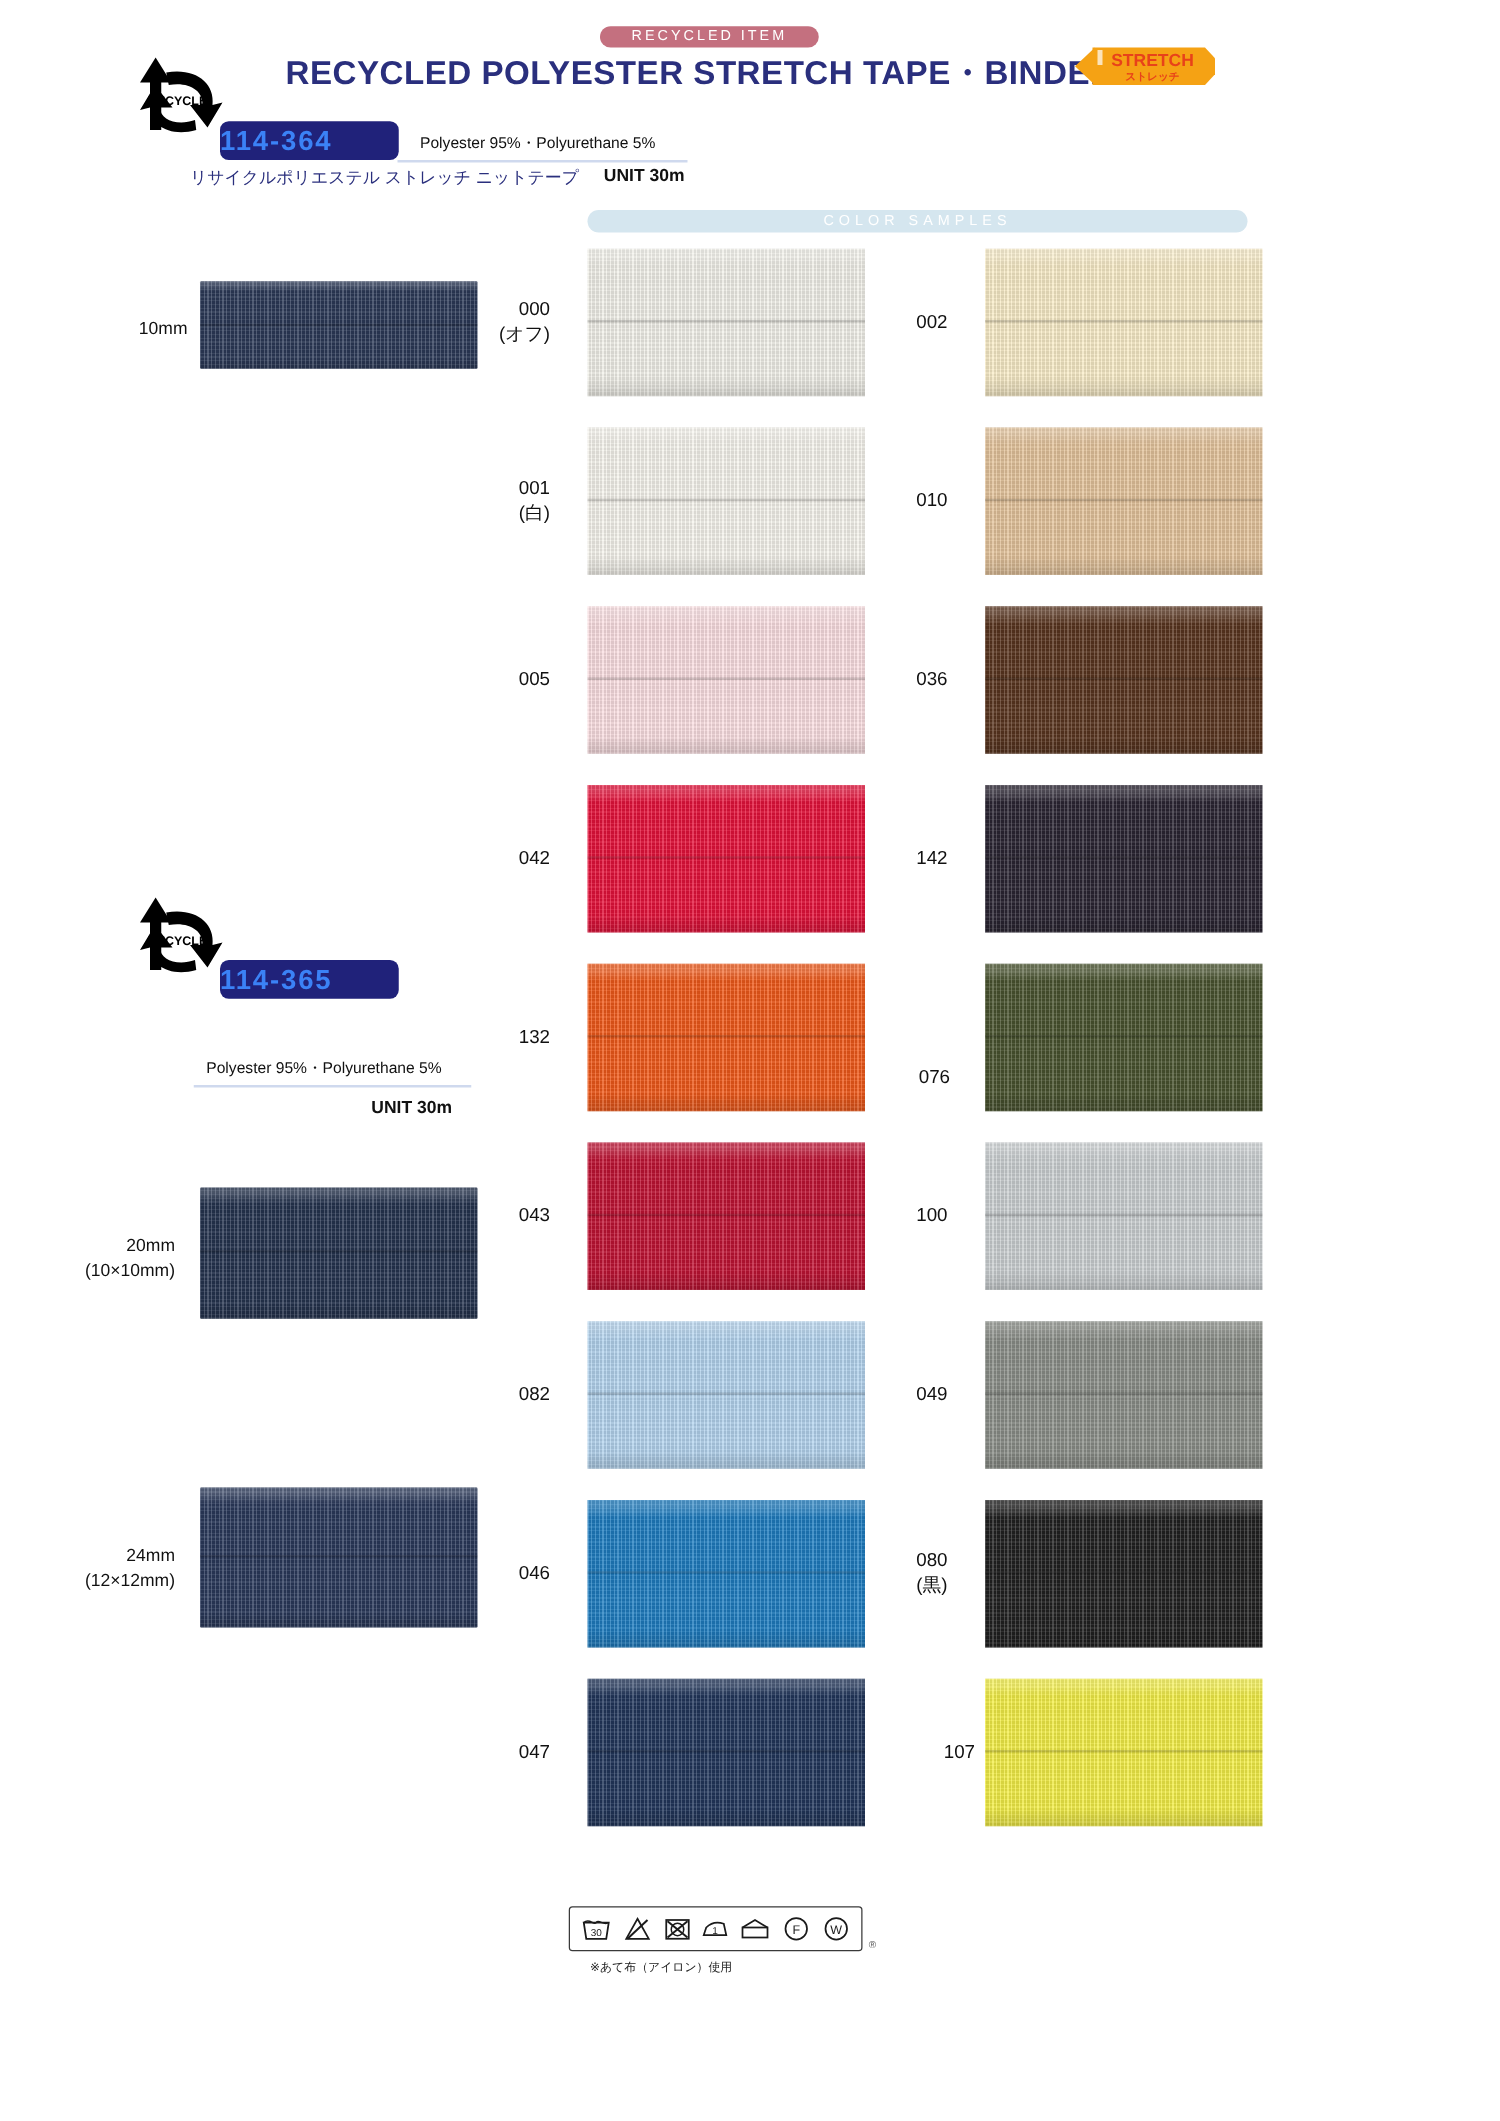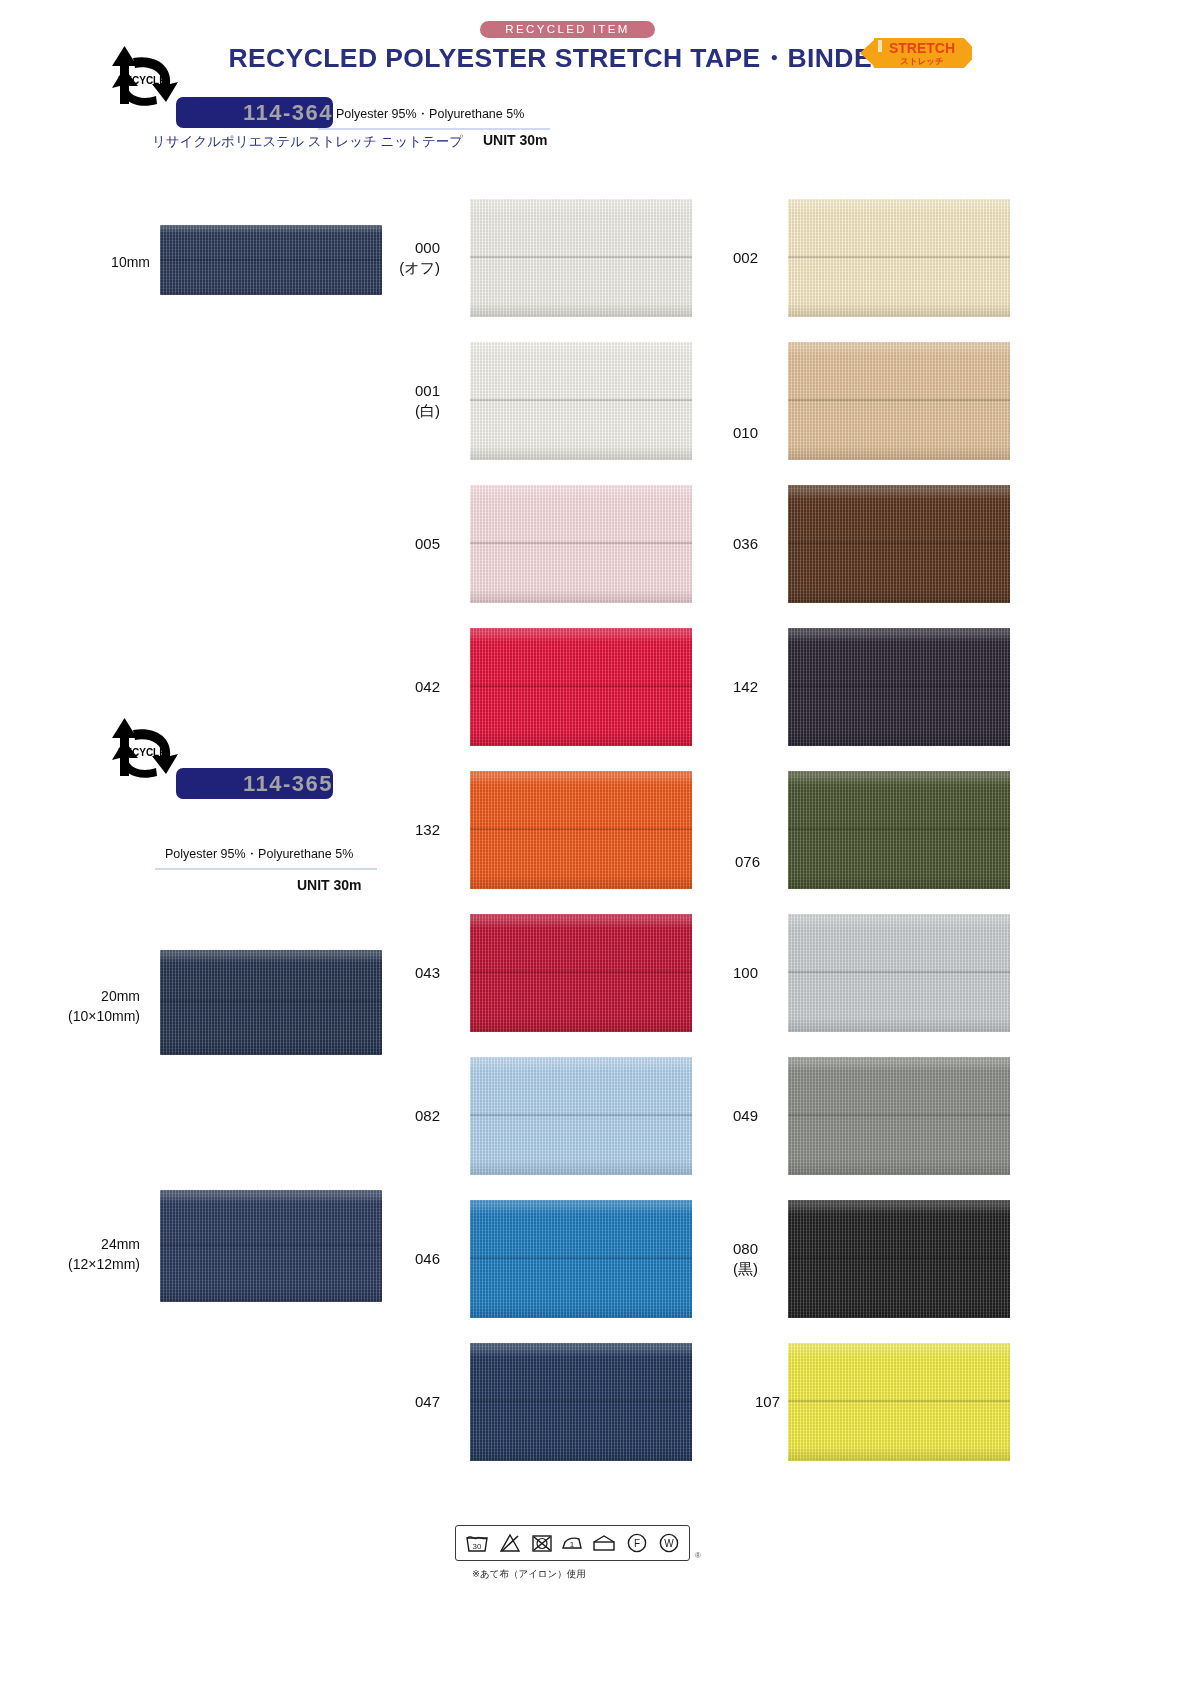--- a/index.html
+++ b/index.html
@@ -27,23 +27,22 @@
   .stretch-badge{position:absolute;left:860px;top:36px;width:112px;height:34px;}
   .stretch-badge svg{display:block;}
 
   
   .recycle-icon{position:absolute;width:86px;height:78px;text-align:right;}
   .recycle-icon svg{display:block;width:100%;height:100%;}
 
   
   .code-chip{
     position:absolute;background:#20227a;border-radius:7px;
-    color:#a3a3a3;font-weight:bold;text-align:right;
+    color:#3b82f6;font-weight:bold;text-align:left;
     letter-spacing:1.5px;
-    padding-left:14px;
   }
   .code-chip.c364{left:176px;top:97px;width:143px;height:31px;
     font-size:22px;line-height:31px;}
   .code-chip.c365{left:176px;top:768px;width:143px;height:31px;
     font-size:22px;line-height:31px;}
 
   .jp-name{position:absolute;color:#2a2f7d;font-size:13.5px;}
   .jp-name.n364{left:152px;top:133px;white-space:nowrap;}
   .jp-name.n365{left:150px;top:803px;width:230px;text-align:center;line-height:19px;}
 
@@ -121,20 +120,21 @@
     </svg>
   </div>
 
   <div class="code-chip c364">114-364</div>
   <div class="comp c364">Polyester 95%・Polyurethane 5%</div>
   <div class="hl-364"></div>
   <div class="jp-name n364">リサイクルポリエステル ストレッチ ニットテープ</div>
   <div class="unit u364">UNIT  30m</div>
 
 
+  <div class="cs-banner">COLOR SAMPLES</div>
 
   <div class="recycle-icon" style="left:100px;top:712px;">
     <svg viewBox="0 0 86 78">
       <g fill="#000">
         <rect x="20" y="22" width="9" height="42"></rect>
         <polygon points="24.5,6 37,26 12,26"></polygon>
         <path d="M33 18 C56 14 72 26 70 44 L78 42 L66 62 L52 44 L62 44 C63 32 50 25 35 28 Z"></path>
         <path d="M57 64 C36 70 20 60 20 46 L12 48 L24 28 L38 46 L28 46 C28 56 42 61 56 56 Z"></path>
       </g>
       <text x="42" y="44" font-family="Liberation Sans, sans-serif" font-size="10" font-weight="bold" fill="#000" text-anchor="middle">RECYCLE</text>
@@ -259,21 +259,21 @@
         <div style="position: absolute; inset: 0px; pointer-events: none; background: linear-gradient(rgba(255, 255, 255, 0.18) 0px, rgba(255, 255, 255, 0.18) 4%, rgba(0, 0, 0, 0) 12%, rgba(0, 0, 0, 0) 88%, rgba(0, 0, 0, 0.12) 100%);"></div>
       </div>
       <div class="sw-label" style="left: 658px; width: 100px; top: 248px;">
         <div>002</div>
       </div>
       <div class="swatch" style="left: 788px; top: 342px; background: rgb(228, 196, 156);">
         <div style="position: absolute; inset: 0px; pointer-events: none; opacity: 0.32; background-image: repeating-linear-gradient(90deg, rgba(255, 255, 255, 0.55) 0px, rgba(255, 255, 255, 0.55) 1px, rgba(0, 0, 0, 0.22) 1px, rgba(0, 0, 0, 0.22) 3px), repeating-linear-gradient(0deg, rgba(255, 255, 255, 0.3) 0px, rgba(255, 255, 255, 0.3) 1px, rgba(0, 0, 0, 0.18) 1px, rgba(0, 0, 0, 0.18) 3px);"></div>
         <div style="position: absolute; left: 0px; right: 0px; top: 48%; height: 2px; background: rgba(0, 0, 0, 0.16); pointer-events: none;"></div>
         <div style="position: absolute; inset: 0px; pointer-events: none; background: linear-gradient(rgba(255, 255, 255, 0.18) 0px, rgba(255, 255, 255, 0.18) 4%, rgba(0, 0, 0, 0) 12%, rgba(0, 0, 0, 0) 88%, rgba(0, 0, 0, 0.12) 100%);"></div>
       </div>
-      <div class="sw-label" style="left: 658px; width: 100px; top: 391px; margin-top: 32px;">
+      <div class="sw-label" style="left: 658px; width: 100px; top: 391px;">
         <div>010</div>
       </div>
       <div class="swatch" style="left: 788px; top: 485px; background: rgb(90, 54, 32);">
         <div style="position: absolute; inset: 0px; pointer-events: none; opacity: 0.32; background-image: repeating-linear-gradient(90deg, rgba(255, 255, 255, 0.55) 0px, rgba(255, 255, 255, 0.55) 1px, rgba(0, 0, 0, 0.22) 1px, rgba(0, 0, 0, 0.22) 3px), repeating-linear-gradient(0deg, rgba(255, 255, 255, 0.3) 0px, rgba(255, 255, 255, 0.3) 1px, rgba(0, 0, 0, 0.18) 1px, rgba(0, 0, 0, 0.18) 3px);"></div>
         <div style="position: absolute; left: 0px; right: 0px; top: 48%; height: 2px; background: rgba(0, 0, 0, 0.16); pointer-events: none;"></div>
         <div style="position: absolute; inset: 0px; pointer-events: none; background: linear-gradient(rgba(255, 255, 255, 0.18) 0px, rgba(255, 255, 255, 0.18) 4%, rgba(0, 0, 0, 0) 12%, rgba(0, 0, 0, 0) 88%, rgba(0, 0, 0, 0.12) 100%);"></div>
       </div>
       <div class="sw-label" style="left: 658px; width: 100px; top: 534px;">
         <div>036</div>
       </div>

